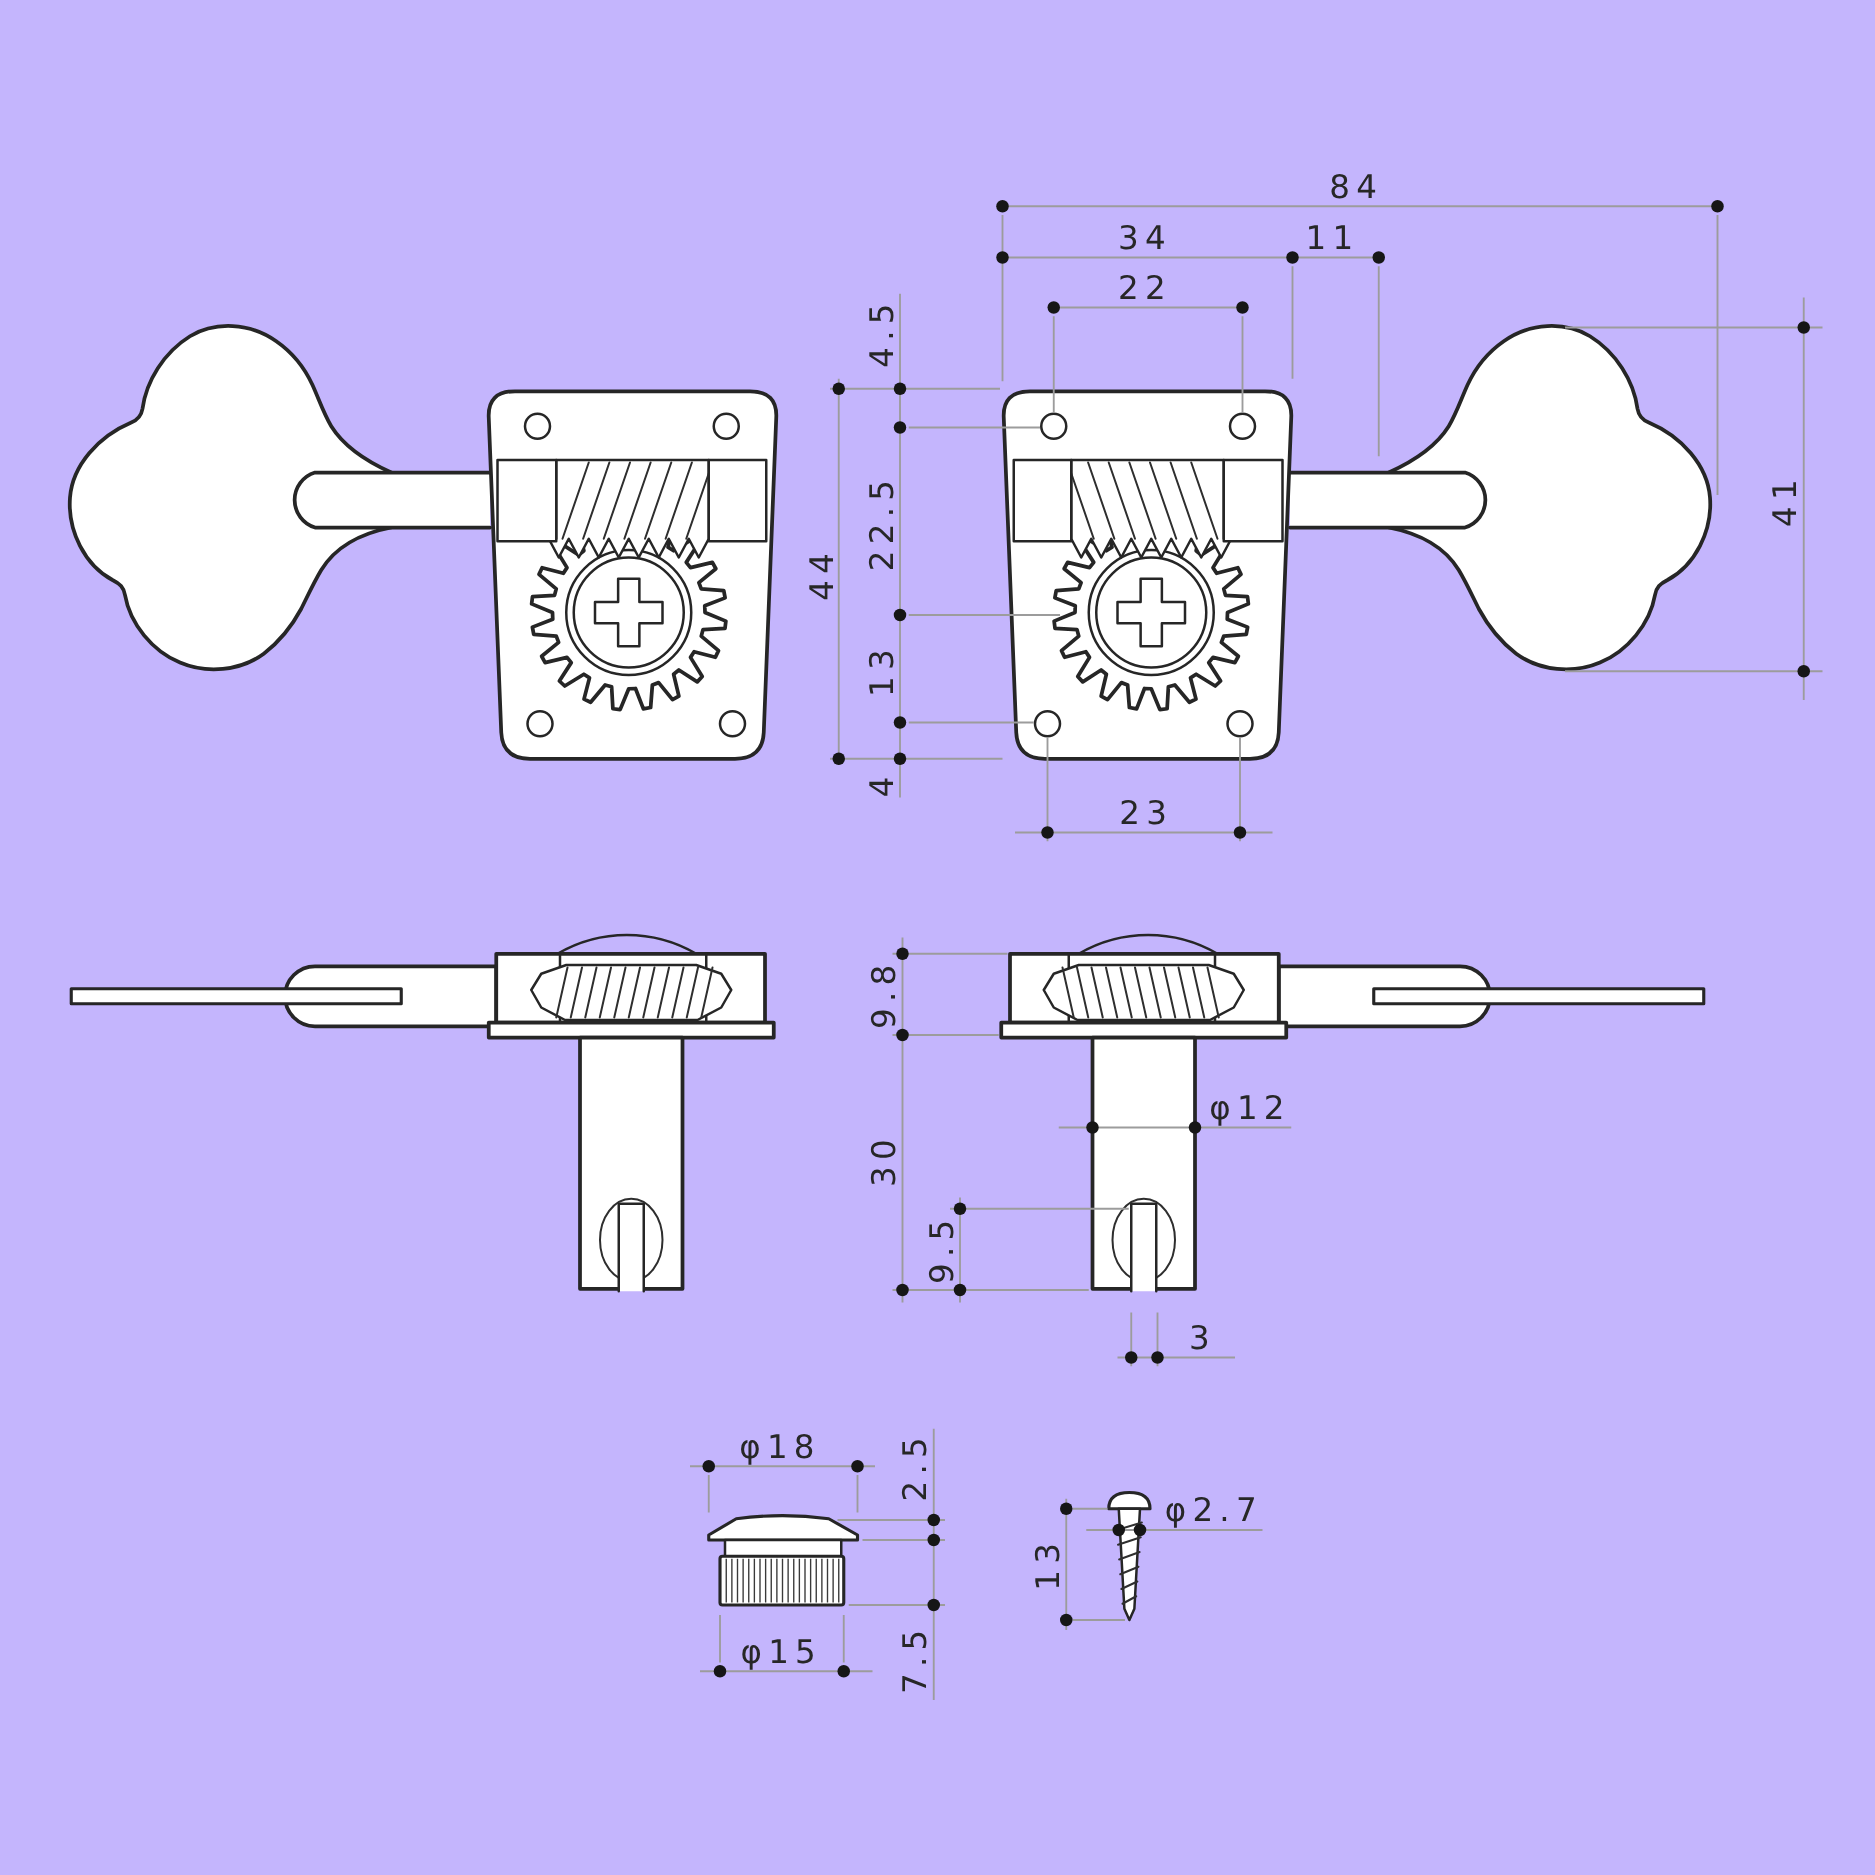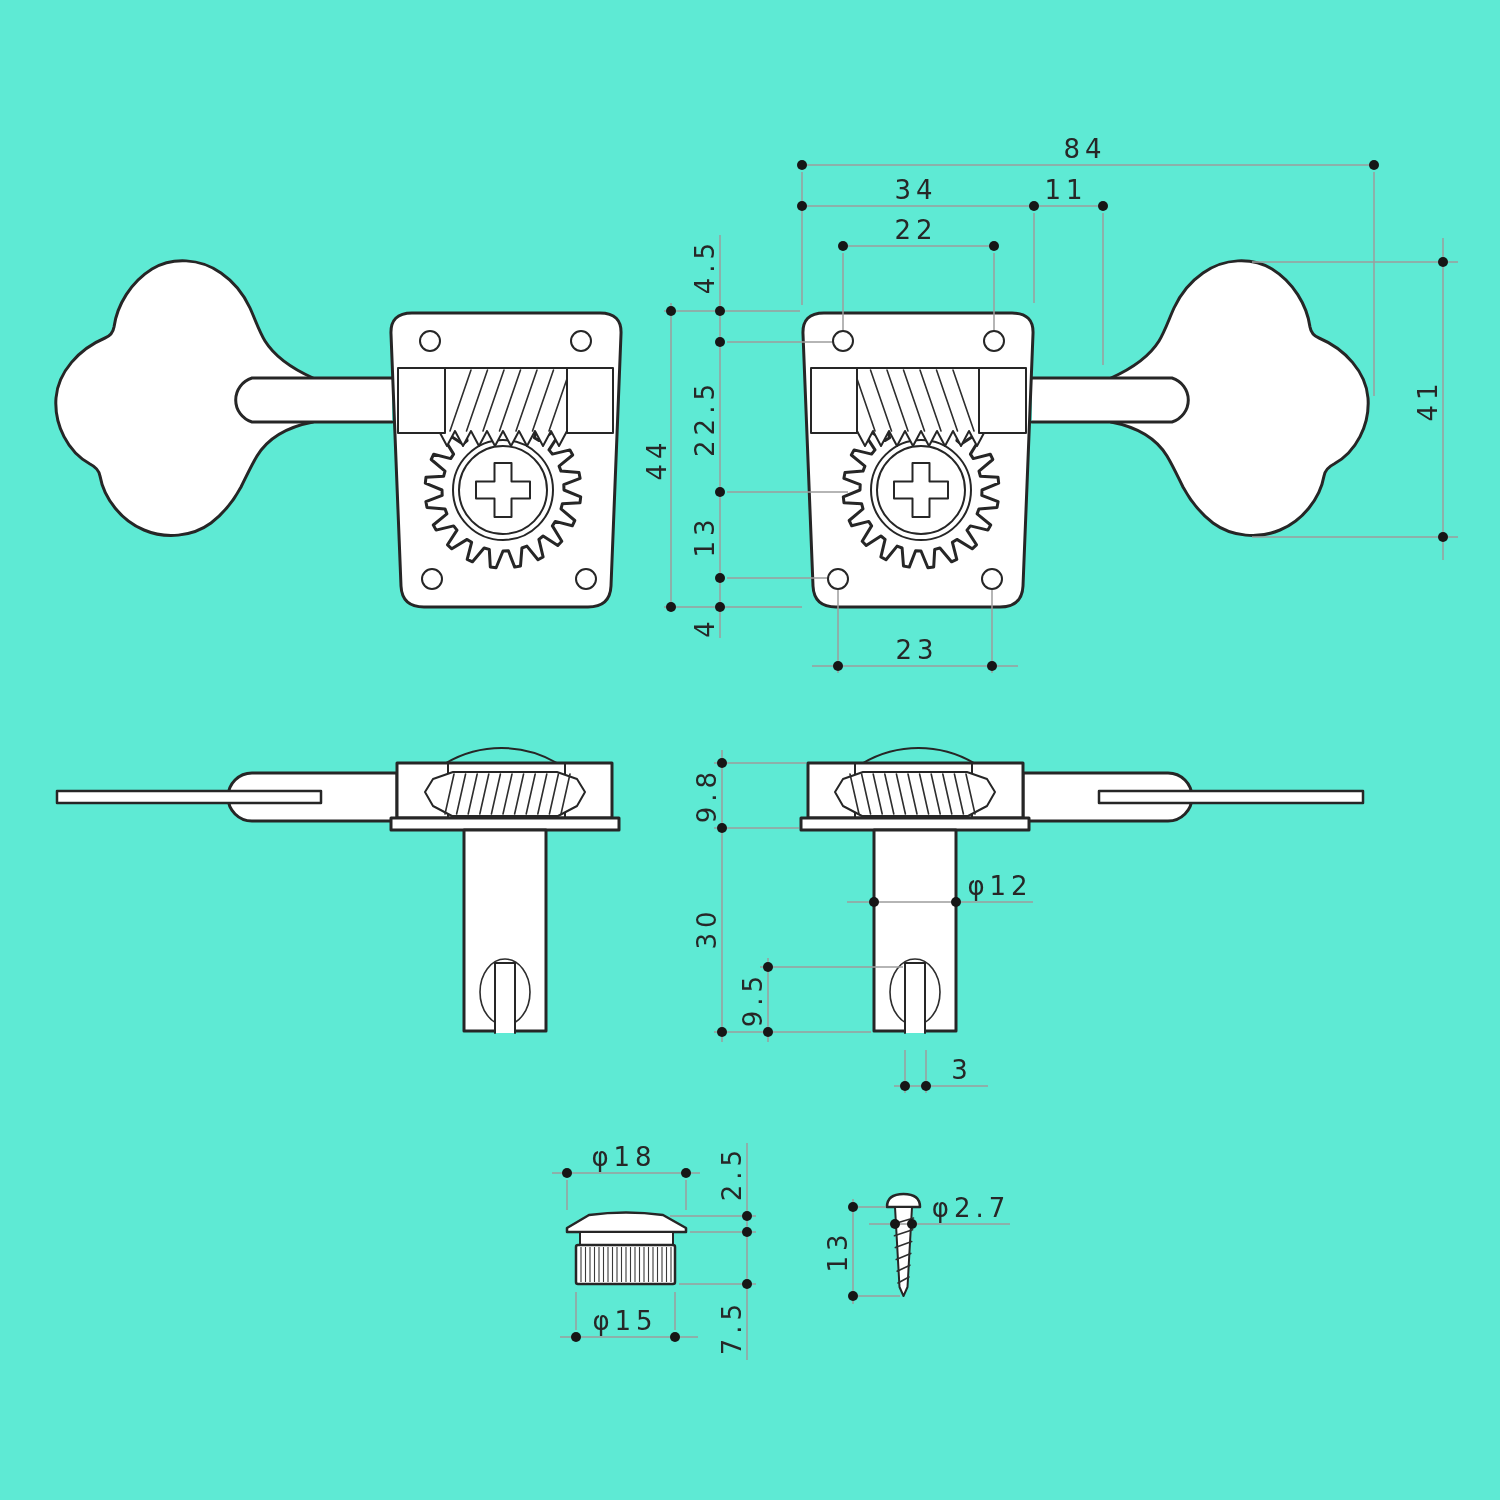--- a/index.html
+++ b/index.html
@@ -1,16 +1,16 @@
 <!DOCTYPE html>
 <html><head>
 <meta charset="utf-8">
 <style>
   html,body{margin:0;padding:0;background:#ffffff;}
-  .stage{width:1500px;height:1500px;background:#5eead4;}
+  .stage{width:1500px;height:1500px;background:#c4b5fd;}
   svg{display:block;}
   .s3 {stroke:#262626;stroke-width:3;stroke-linejoin:round;stroke-linecap:round;}
   .s25{stroke:#262626;stroke-width:2.5;stroke-linejoin:round;stroke-linecap:round;}
   .s2 {stroke:#262626;stroke-width:2;stroke-linejoin:round;stroke-linecap:round;}
   .s16{stroke:#2e2e2e;stroke-width:1.6;stroke-linecap:round;}
   .s11{stroke:#3a3a3a;stroke-width:1.1;}
   .dim{stroke:#9c9c9c;stroke-width:1.5;fill:none;}
   .dot{fill:#161616;stroke:none;}
   text{font-family:"DejaVu Sans","Liberation Sans",sans-serif;font-size:26px;fill:#272727;
        letter-spacing:5px;text-anchor:middle;}

